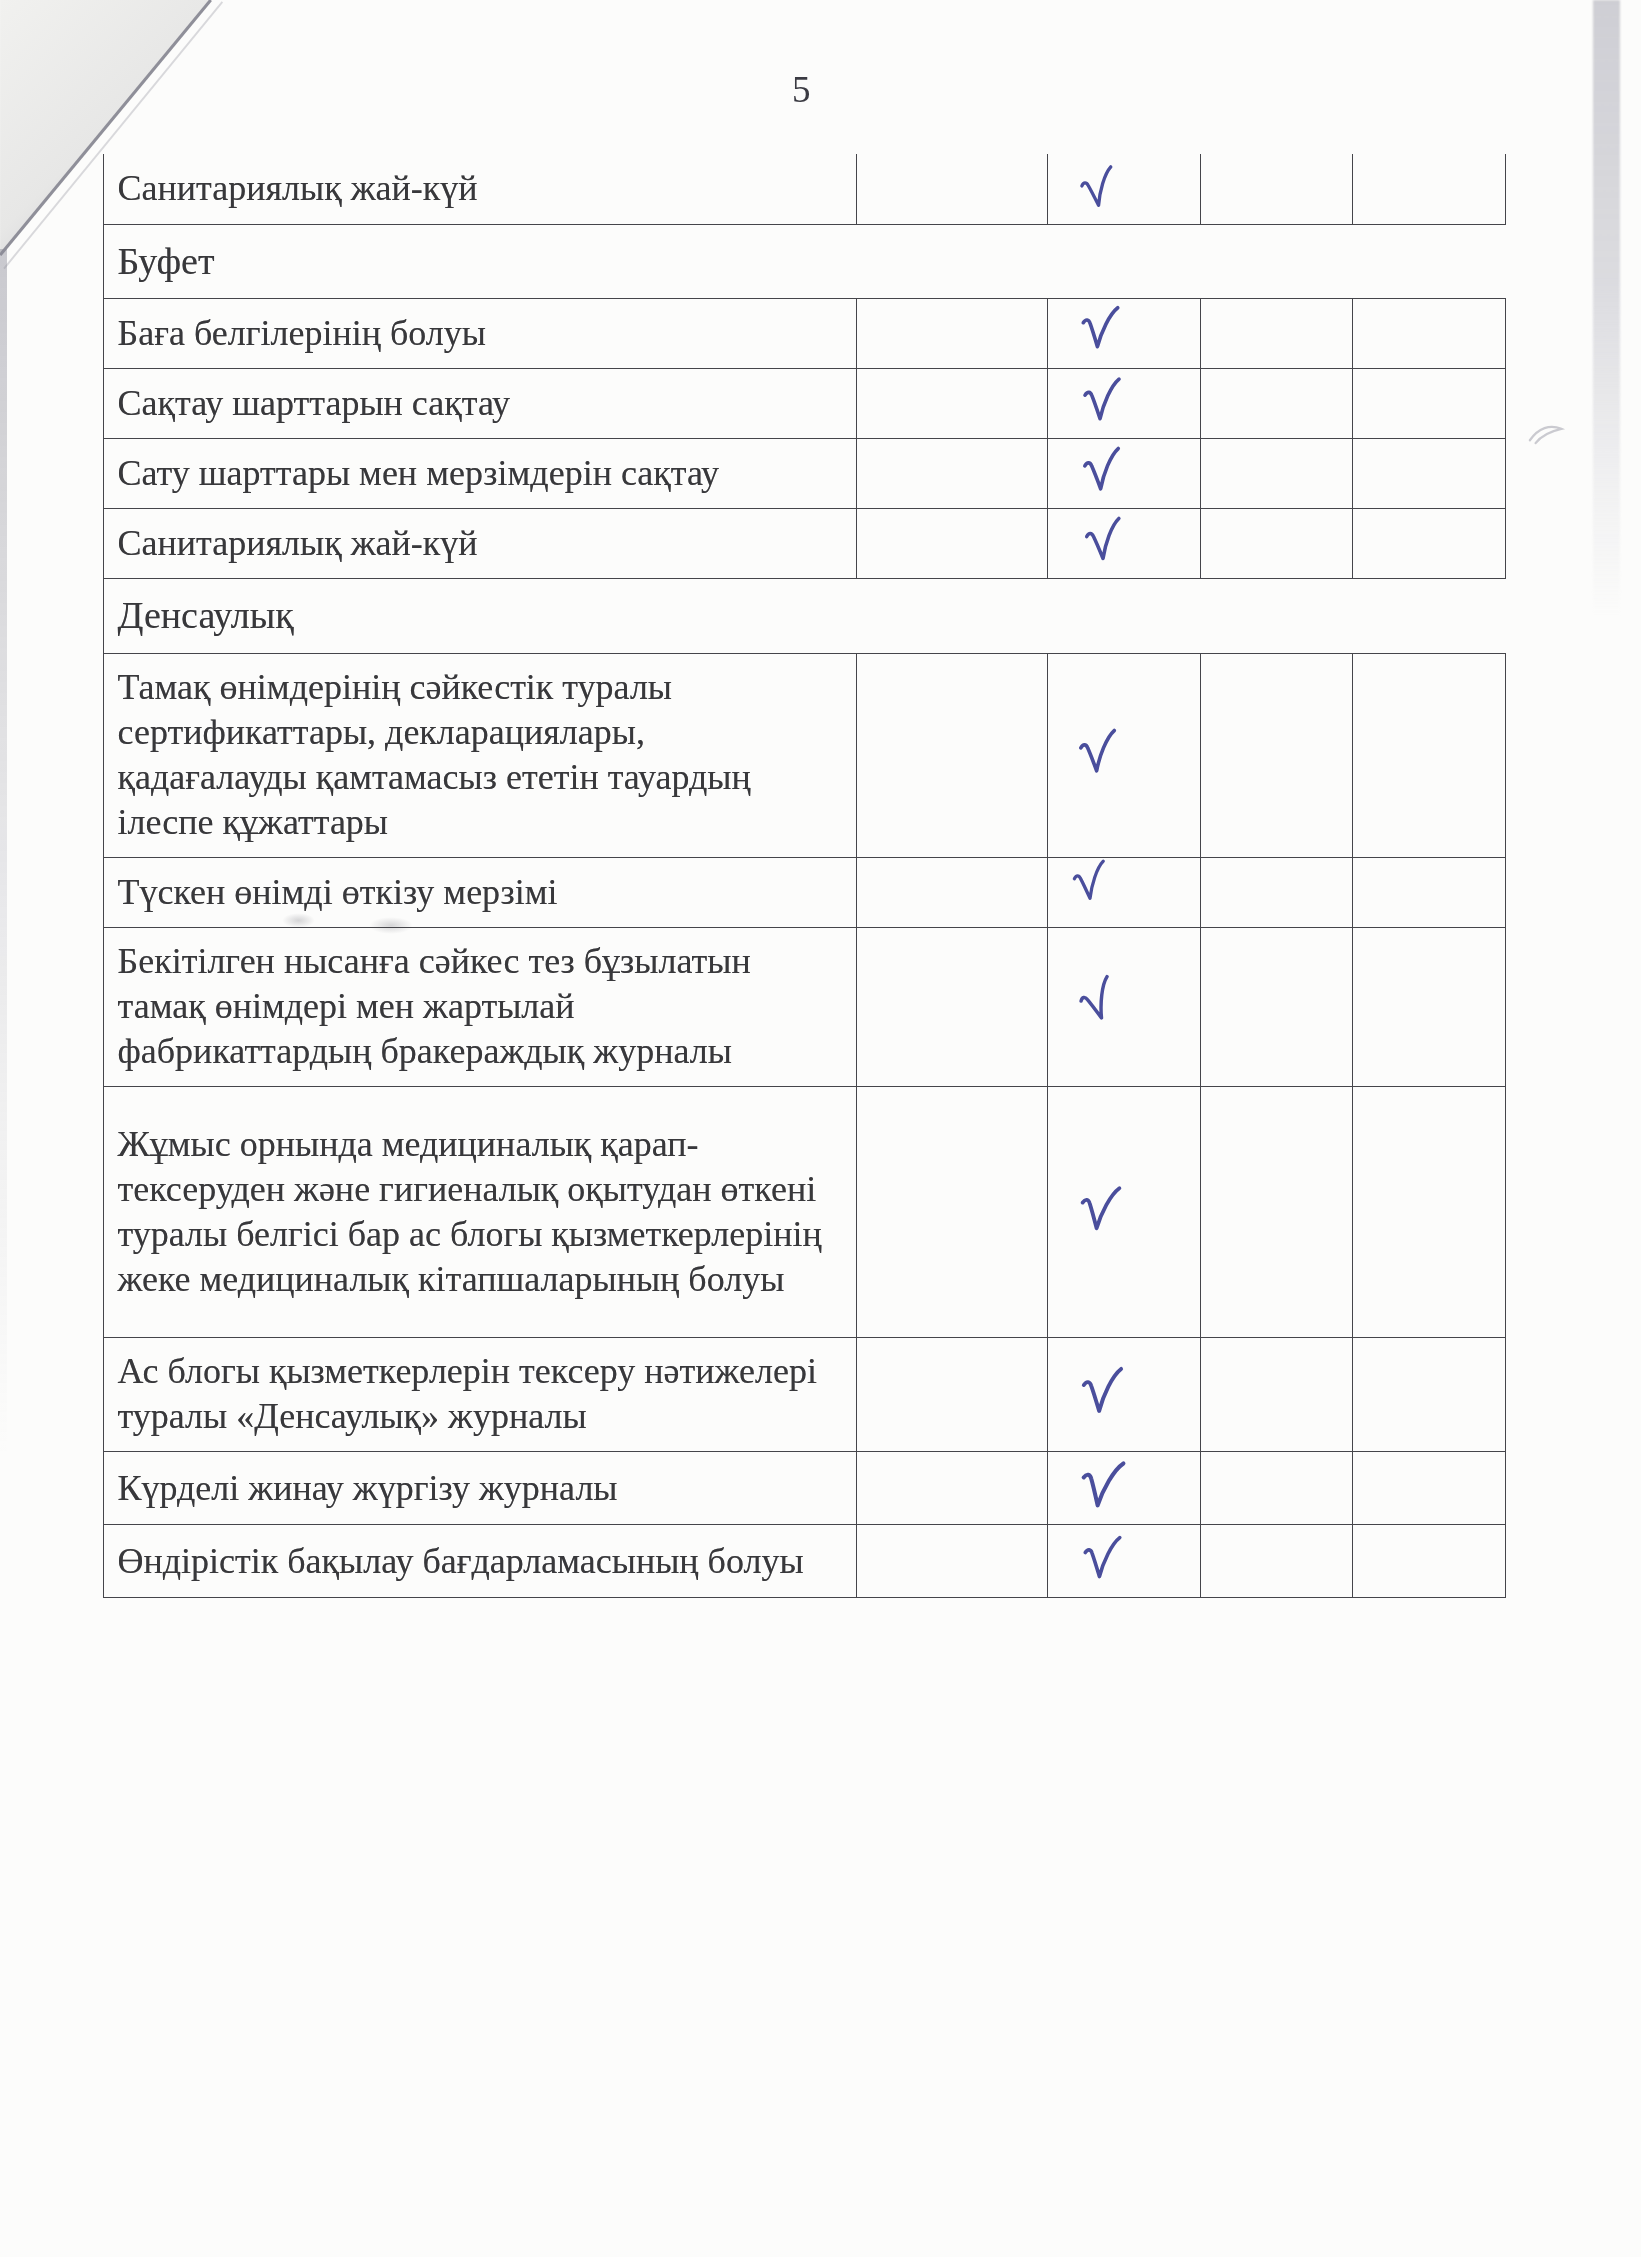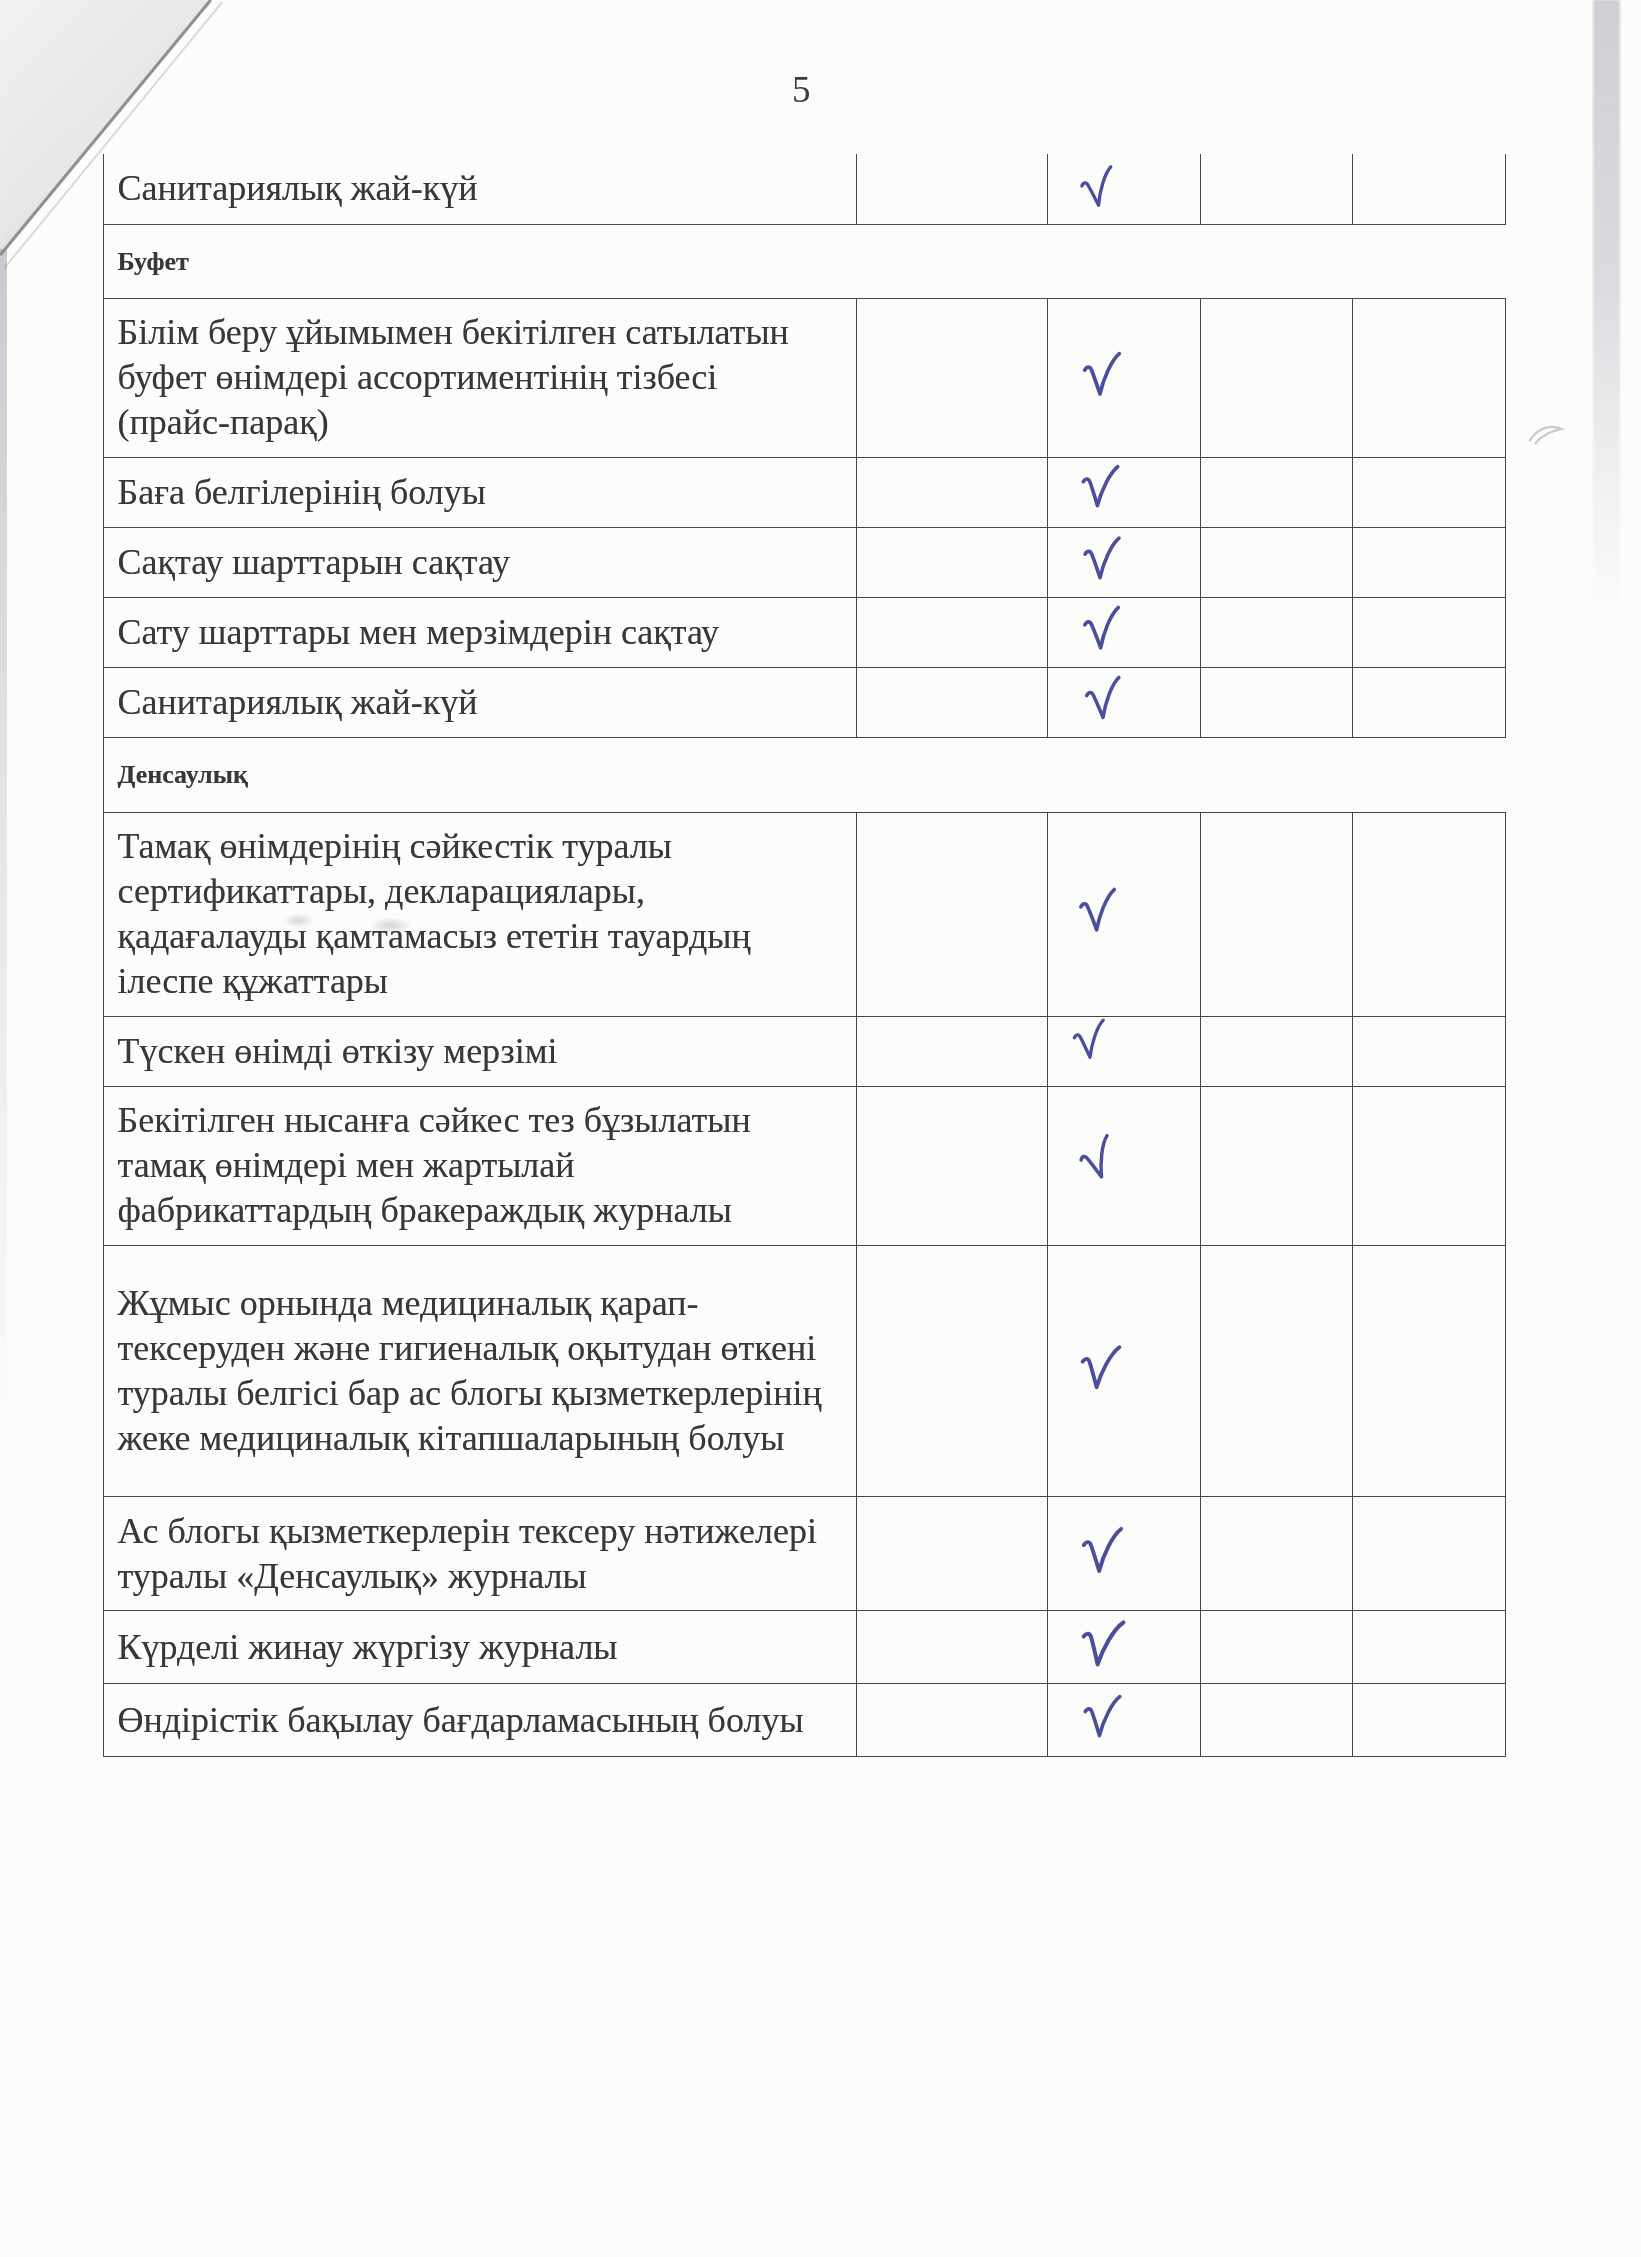--- a/index.html
+++ b/index.html
@@ -65,23 +65,23 @@
 
   td.item {
     font-size: 36px;
     line-height: 45px;
     color: var(--ink, #38383b);
     padding: 11.6px 19.3px 11.6px 13.5px;
     vertical-align: middle;
     text-shadow: 0 0 0.5px rgba(56,56,60,0.55);
   }
   td.section {
-    font-size: 26px;
+    font-size: 38px;
     line-height: 45px;
-    font-weight: bold;
+    font-weight: normal;
     color: var(--ink, #38383b);
     padding: 13.5px 13.5px;
     vertical-align: middle;
     border-right: none !important; 
     text-shadow: 0 0 0.5px rgba(56,56,60,0.55);
   }
   td.chk { text-align: center; vertical-align: middle; }
   .tick { display: inline-block; }
 </style>
 </head>
@@ -127,29 +127,20 @@
           <td class="chk"></td>
           <td class="chk"><svg class="tick" width="46" height="50" viewBox="0 0 48 52" style="transform:translate(-25px,1.9px) rotate(-14deg) scale(0.92)">
               <path d="M6 18 C9 14 12 15 13 19 C15 26 17 35 19 44 C24 29 34 11 43 5" fill="none" stroke="#4a4e9c" stroke-width="3.8" stroke-linecap="round" stroke-linejoin="round"></path>
             </svg></td>
           <td class="chk"></td>
           <td class="chk"></td>
         </tr>
         <tr style="height: 74px;">
           <td class="section" colspan="5">Буфет</td>
         </tr>
-        <tr style="height: 159px;">
-          <td class="item">Білім беру ұйымымен бекітілген сатылатын буфет өнімдері ассортиментінің тізбесі (прайс-парақ)</td>
-          <td class="chk"></td>
-          <td class="chk"><svg class="tick" width="46" height="50" viewBox="0 0 48 52" style="transform:translate(-21px,0px) rotate(-6deg) scale(1.02)">
-              <path d="M6 18 C9 14 12 15 13 19 C15 26 17 35 19 44 C24 29 34 11 43 5" fill="none" stroke="#4a4e9c" stroke-width="3.8" stroke-linecap="round" stroke-linejoin="round"></path>
-            </svg></td>
-          <td class="chk"></td>
-          <td class="chk"></td>
-        </tr>
         <tr style="height: 70px;">
           <td class="item">Баға белгілерінің болуы</td>
           <td class="chk"></td>
           <td class="chk"><svg class="tick" width="46" height="50" viewBox="0 0 48 52" style="transform:translate(-23px,-1.9px) rotate(-4deg) scale(1)">
               <path d="M6 18 C9 14 12 15 13 19 C15 26 17 35 19 44 C24 29 34 11 43 5" fill="none" stroke="#4a4e9c" stroke-width="3.8" stroke-linecap="round" stroke-linejoin="round"></path>
             </svg></td>
           <td class="chk"></td>
           <td class="chk"></td>
         </tr>
         <tr style="height: 70px;">

